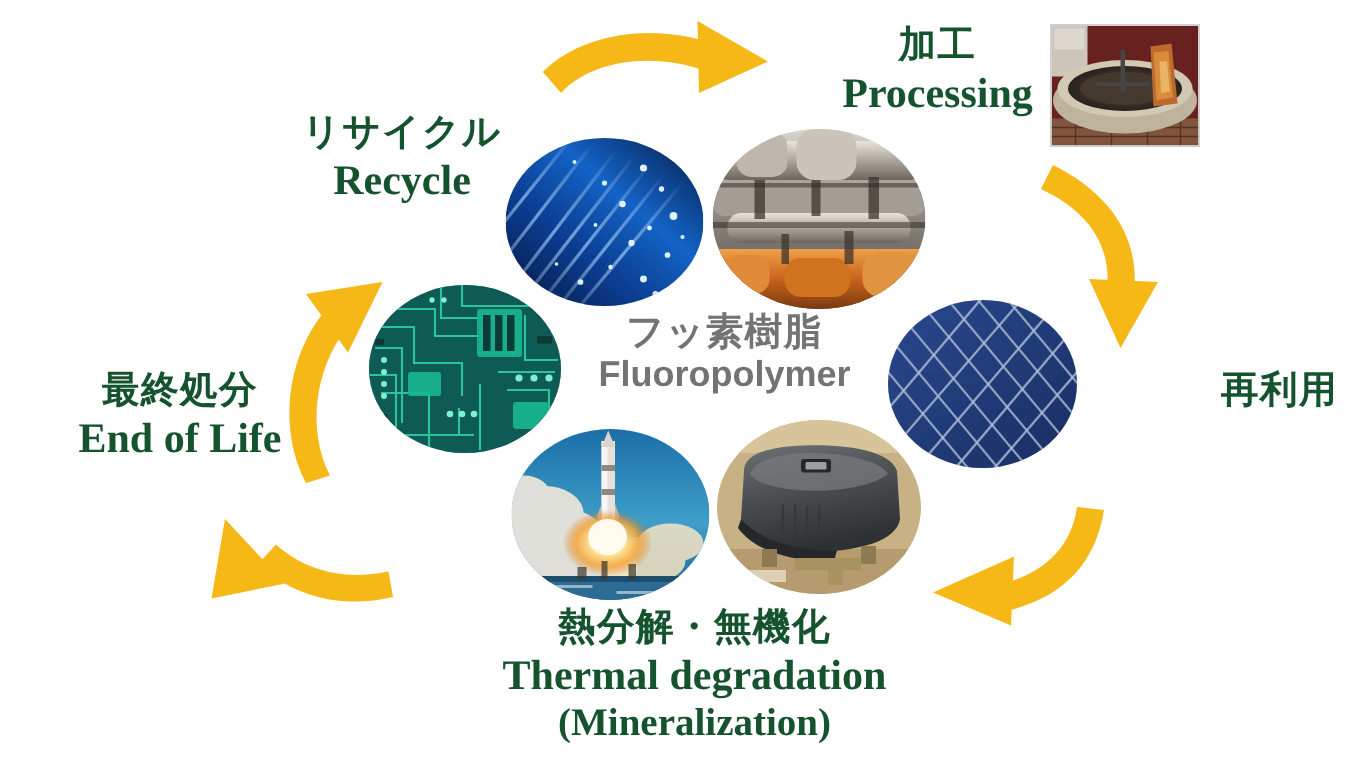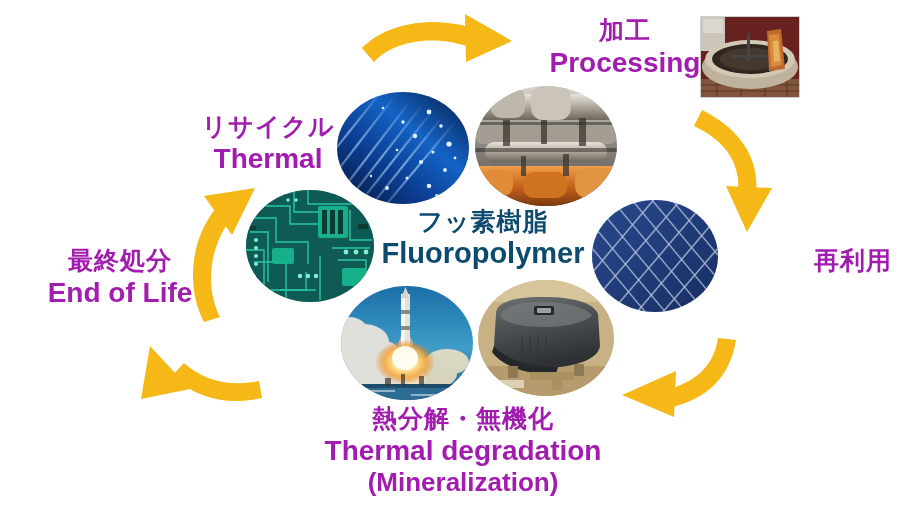--- a/index.html
+++ b/index.html
@@ -15,42 +15,43 @@
     width: 903px;
     height: 508px;
     background: #ffffff;
     overflow: hidden;
   }
 
   
   .label {
     position: absolute;
     text-align: center;
-    color: #a21caf;
+    color: #14532d;
     font-weight: bold;
     line-height: 1.18;
     white-space: nowrap;
+    font-family: Liberation Serif, serif;
   }
   .label .jp {
     display: block;
     font-size: 25px;
     letter-spacing: 1px;
   }
   .label .en {
     display: block;
     font-size: 28px;
     letter-spacing: 0px;
   }
   .label .en2 {
     display: block;
     font-size: 26px;
   }
 
   #lbl-processing { left: 500px; top: 16px; width: 250px; }
-  #lbl-recycle    { left: 168px; top: 74px; width: 200px; margin-top: 38px; }
+  #lbl-recycle    { left: 168px; top: 74px; width: 200px; }
   #lbl-reuse      { left: 712px; top: 246px; width: 180px; text-align: right;}
   #lbl-eol        { left: 20px;  top: 246px; width: 200px; }
   #lbl-thermal    { left: 288px; top: 404px; width: 350px; }
 
   
   #center-caption {
     position: absolute;
     left: 338px;
     top: 206px;
     width: 290px;
@@ -59,21 +60,21 @@
     line-height: 1.2;
   }
   #center-caption .jp {
     display: block;
     font-size: 25px;
     font-weight: bold;
     letter-spacing: 1px;
   }
   #center-caption .en {
     display: block;
-    font-size: 29px;
+    font-size: 24px;
     font-weight: bold;
   }
 
   
   .photo-circle {
     position: absolute;
     border-radius: 50%;
     overflow: hidden;
     z-index: 20;
   }
@@ -446,36 +447,36 @@
     </svg>
   </div>
 
   <div class="label" id="lbl-processing">
     <span class="jp">加工</span>
     <span class="en">Processing</span>
   </div>
 
   <div class="label" id="lbl-recycle">
     <span class="jp">リサイクル</span>
-    <span class="en">Thermal</span>
+    <span class="en">Recycle</span>
   </div>
 
   <div class="label" id="lbl-reuse">
     <span class="jp">再利用</span>
   </div>
 
   <div class="label" id="lbl-eol">
     <span class="jp">最終処分</span>
     <span class="en">End of Life</span>
   </div>
 
   <div class="label" id="lbl-thermal">
     <span class="jp">熱分解・無機化</span>
     <span class="en">Thermal degradation</span>
     <span class="en2">(Mineralization)</span>
   </div>
 
-  <div id="center-caption" style="color: #0c4a6e;">
+  <div id="center-caption" style="color: #737373;">
     <span class="jp">フッ素樹脂</span>
     <span class="en">Fluoropolymer</span>
   </div>
 
 </div>
 
 </body></html>

